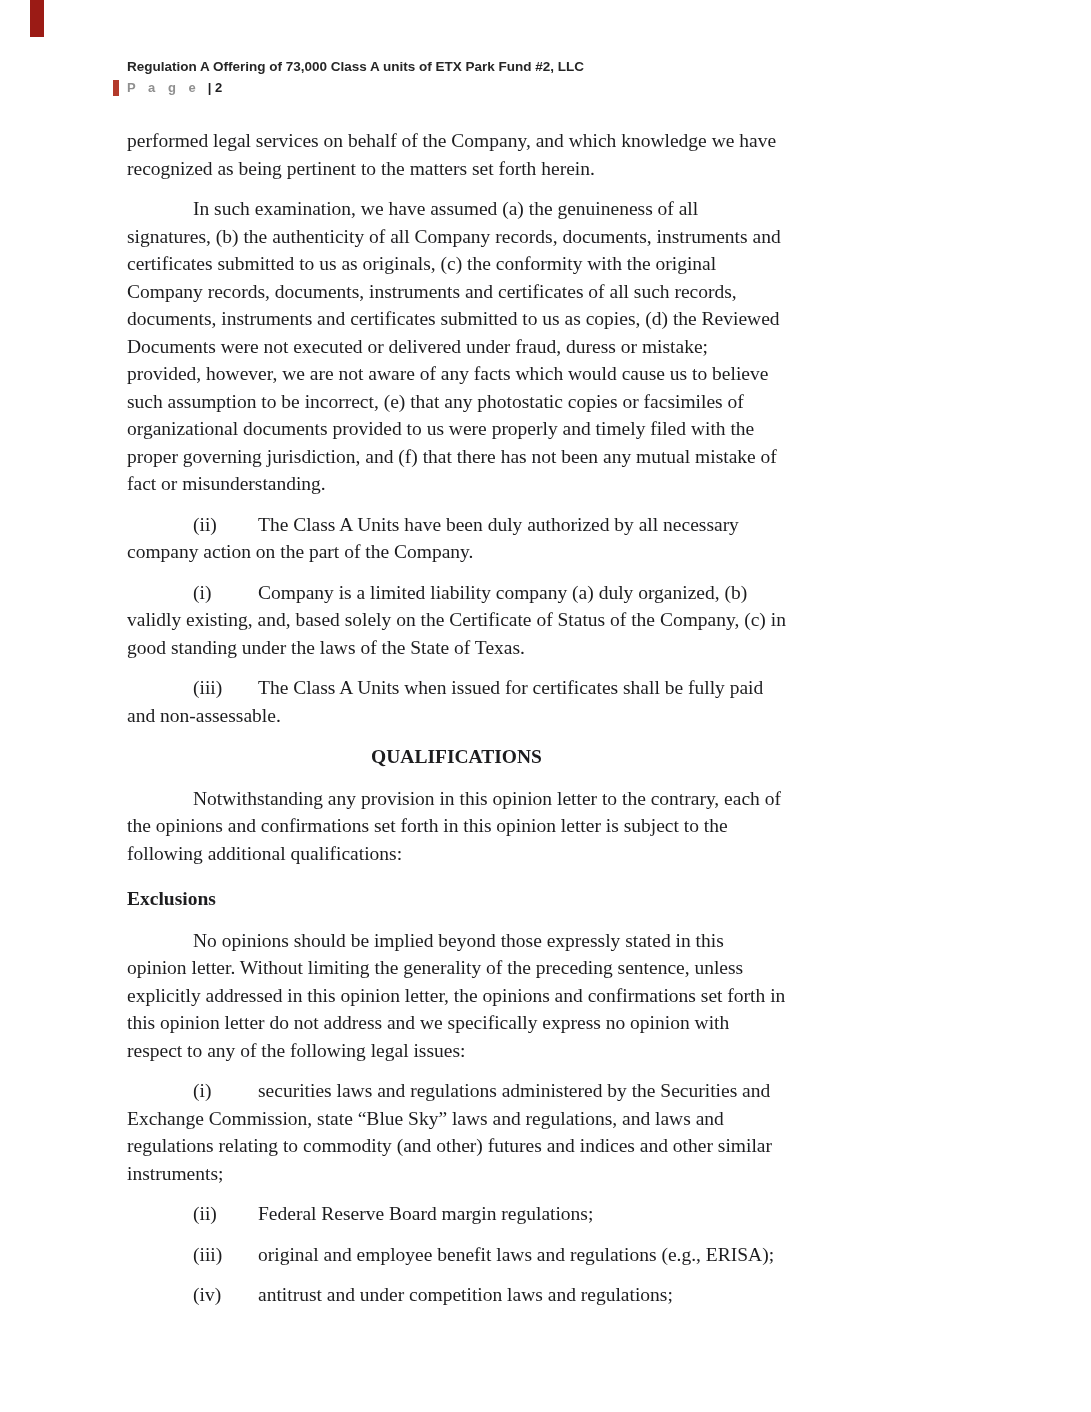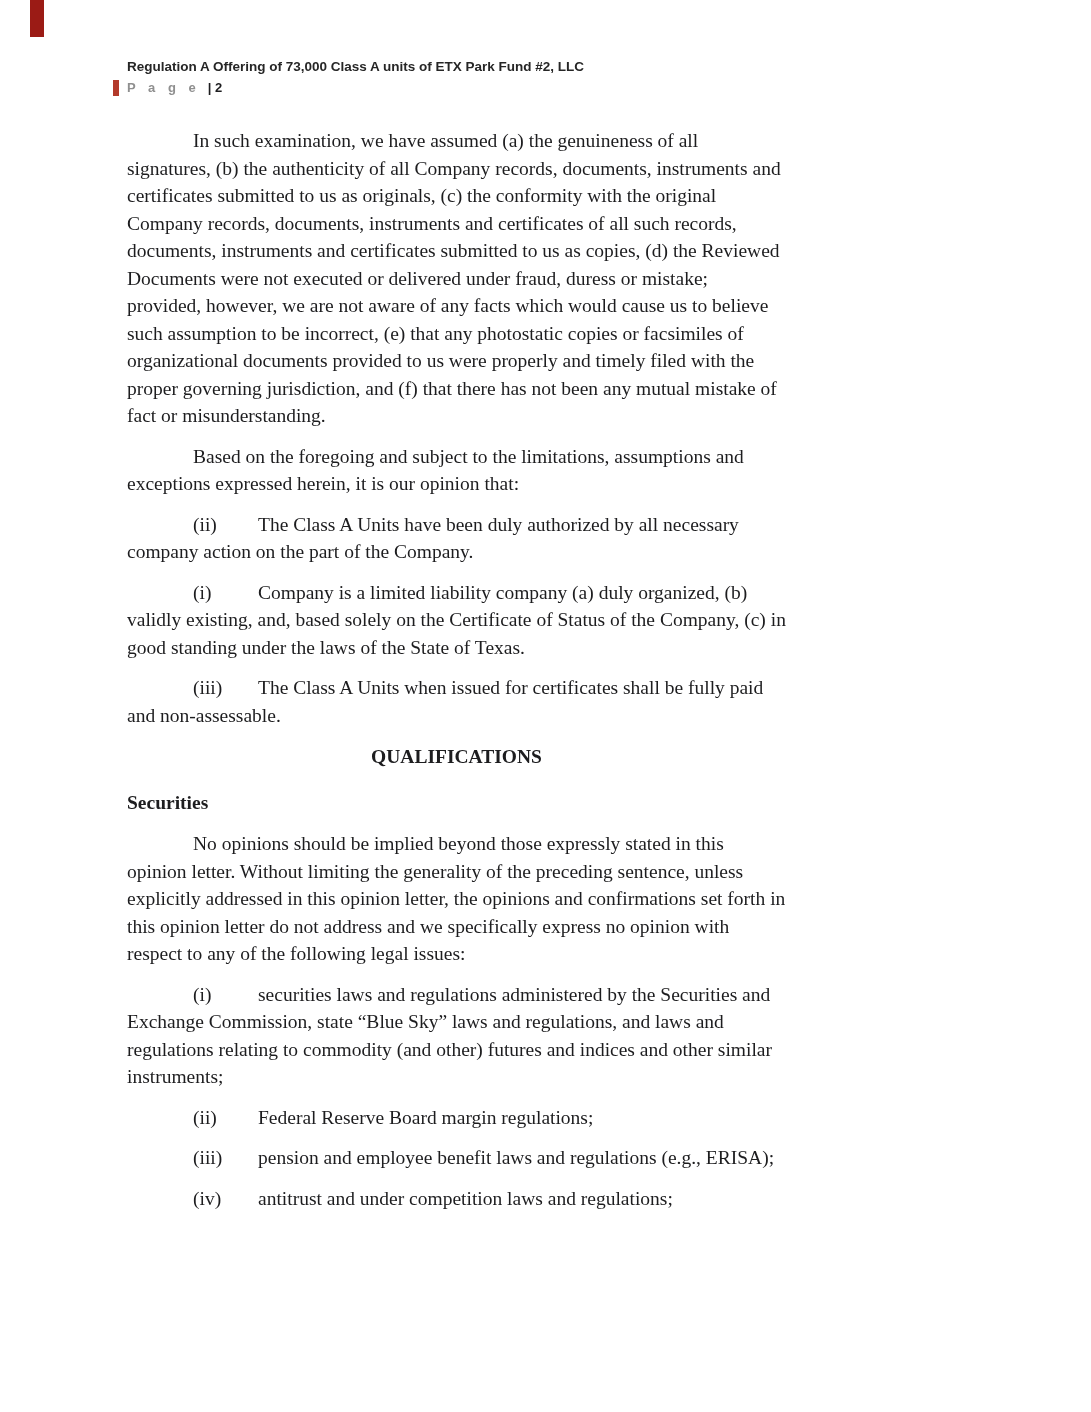--- a/index.html
+++ b/index.html
@@ -90,54 +90,55 @@
   <div class="artifact-margin"></div>
 
   <div class="doc-header">
     <div class="title">Regulation A Offering of 73,000 Class A units of ETX Park Fund #2, LLC</div>
     <div class="pageline">
       <span class="pageword">P a g e</span>
       <span class="pagenum">| 2</span>
     </div>
   </div>
 
+  <div class="para">performed legal services on behalf of the Company, and which knowledge we have recognized as being pertinent to the matters set forth herein.</div>
 
   <div class="para first-indent">In such examination, we have assumed (a) the genuineness of all signatures, (b) the authenticity of all Company records, documents, instruments and certificates submitted to us as originals, (c) the conformity with the original Company records, documents, instruments and certificates of all such records, documents, instruments and certificates submitted to us as copies, (d) the Reviewed Documents were not executed or delivered under fraud, duress or mistake; provided, however, we are not aware of any facts which would cause us to believe such assumption to be incorrect, (e) that any photostatic copies or facsimiles of organizational documents provided to us were properly and timely filed with the proper governing jurisdiction, and (f) that there has not been any mutual mistake of fact or misunderstanding.</div>
 
 
-  <div class="para first-indent">Based on the foregoing and subject to the limitations, assumptions and exceptions expressed herein, it is our opinion that:</div>
 
   <div class="list-item">
     <span class="list-num">(ii)</span><span>The Class A Units have been duly authorized by all necessary company action on the part of the Company.</span>
   </div>
 
   <div class="list-item">
     <span class="list-num">(i)</span><span>Company is a limited liability company (a) duly organized, (b) validly existing, and, based solely on the Certificate of Status of the Company, (c) in good standing under the laws of the State of Texas.</span>
   </div>
 
   <div class="list-item">
     <span class="list-num">(iii)</span><span>The Class A Units when issued for certificates shall be fully paid and non-assessable.</span>
   </div>
 
   <div class="h-center">QUALIFICATIONS</div>
 
+  <div class="para first-indent">Notwithstanding any provision in this opinion letter to the contrary, each of the opinions and confirmations set forth in this opinion letter is subject to the following additional qualifications:</div>
 
-  <div class="h-left">Securities</div>
+  <div class="h-left">Exclusions</div>
 
   <div class="para first-indent">No opinions should be implied beyond those expressly stated in this opinion letter. Without limiting the generality of the preceding sentence, unless explicitly addressed in this opinion letter, the opinions and confirmations set forth in this opinion letter do not address and we specifically express no opinion with respect to any of the following legal issues:</div>
 
   <div class="list-item">
     <span class="list-num">(i)</span><span>securities laws and regulations administered by the Securities and Exchange Commission, state “Blue Sky” laws and regulations, and laws and regulations relating to commodity (and other) futures and indices and other similar instruments;</span>
   </div>
 
   <div class="list-item">
     <span class="list-num">(ii)</span><span>Federal Reserve Board margin regulations;</span>
   </div>
 
   <div class="list-item">
-    <span class="list-num">(iii)</span><span>pension and employee benefit laws and regulations (e.g., ERISA);</span>
+    <span class="list-num">(iii)</span><span>original and employee benefit laws and regulations (e.g., ERISA);</span>
   </div>
 
   <div class="list-item">
     <span class="list-num">(iv)</span><span>antitrust and under competition laws and regulations;</span>
   </div>
 
 </div>
 
 </body></html>

